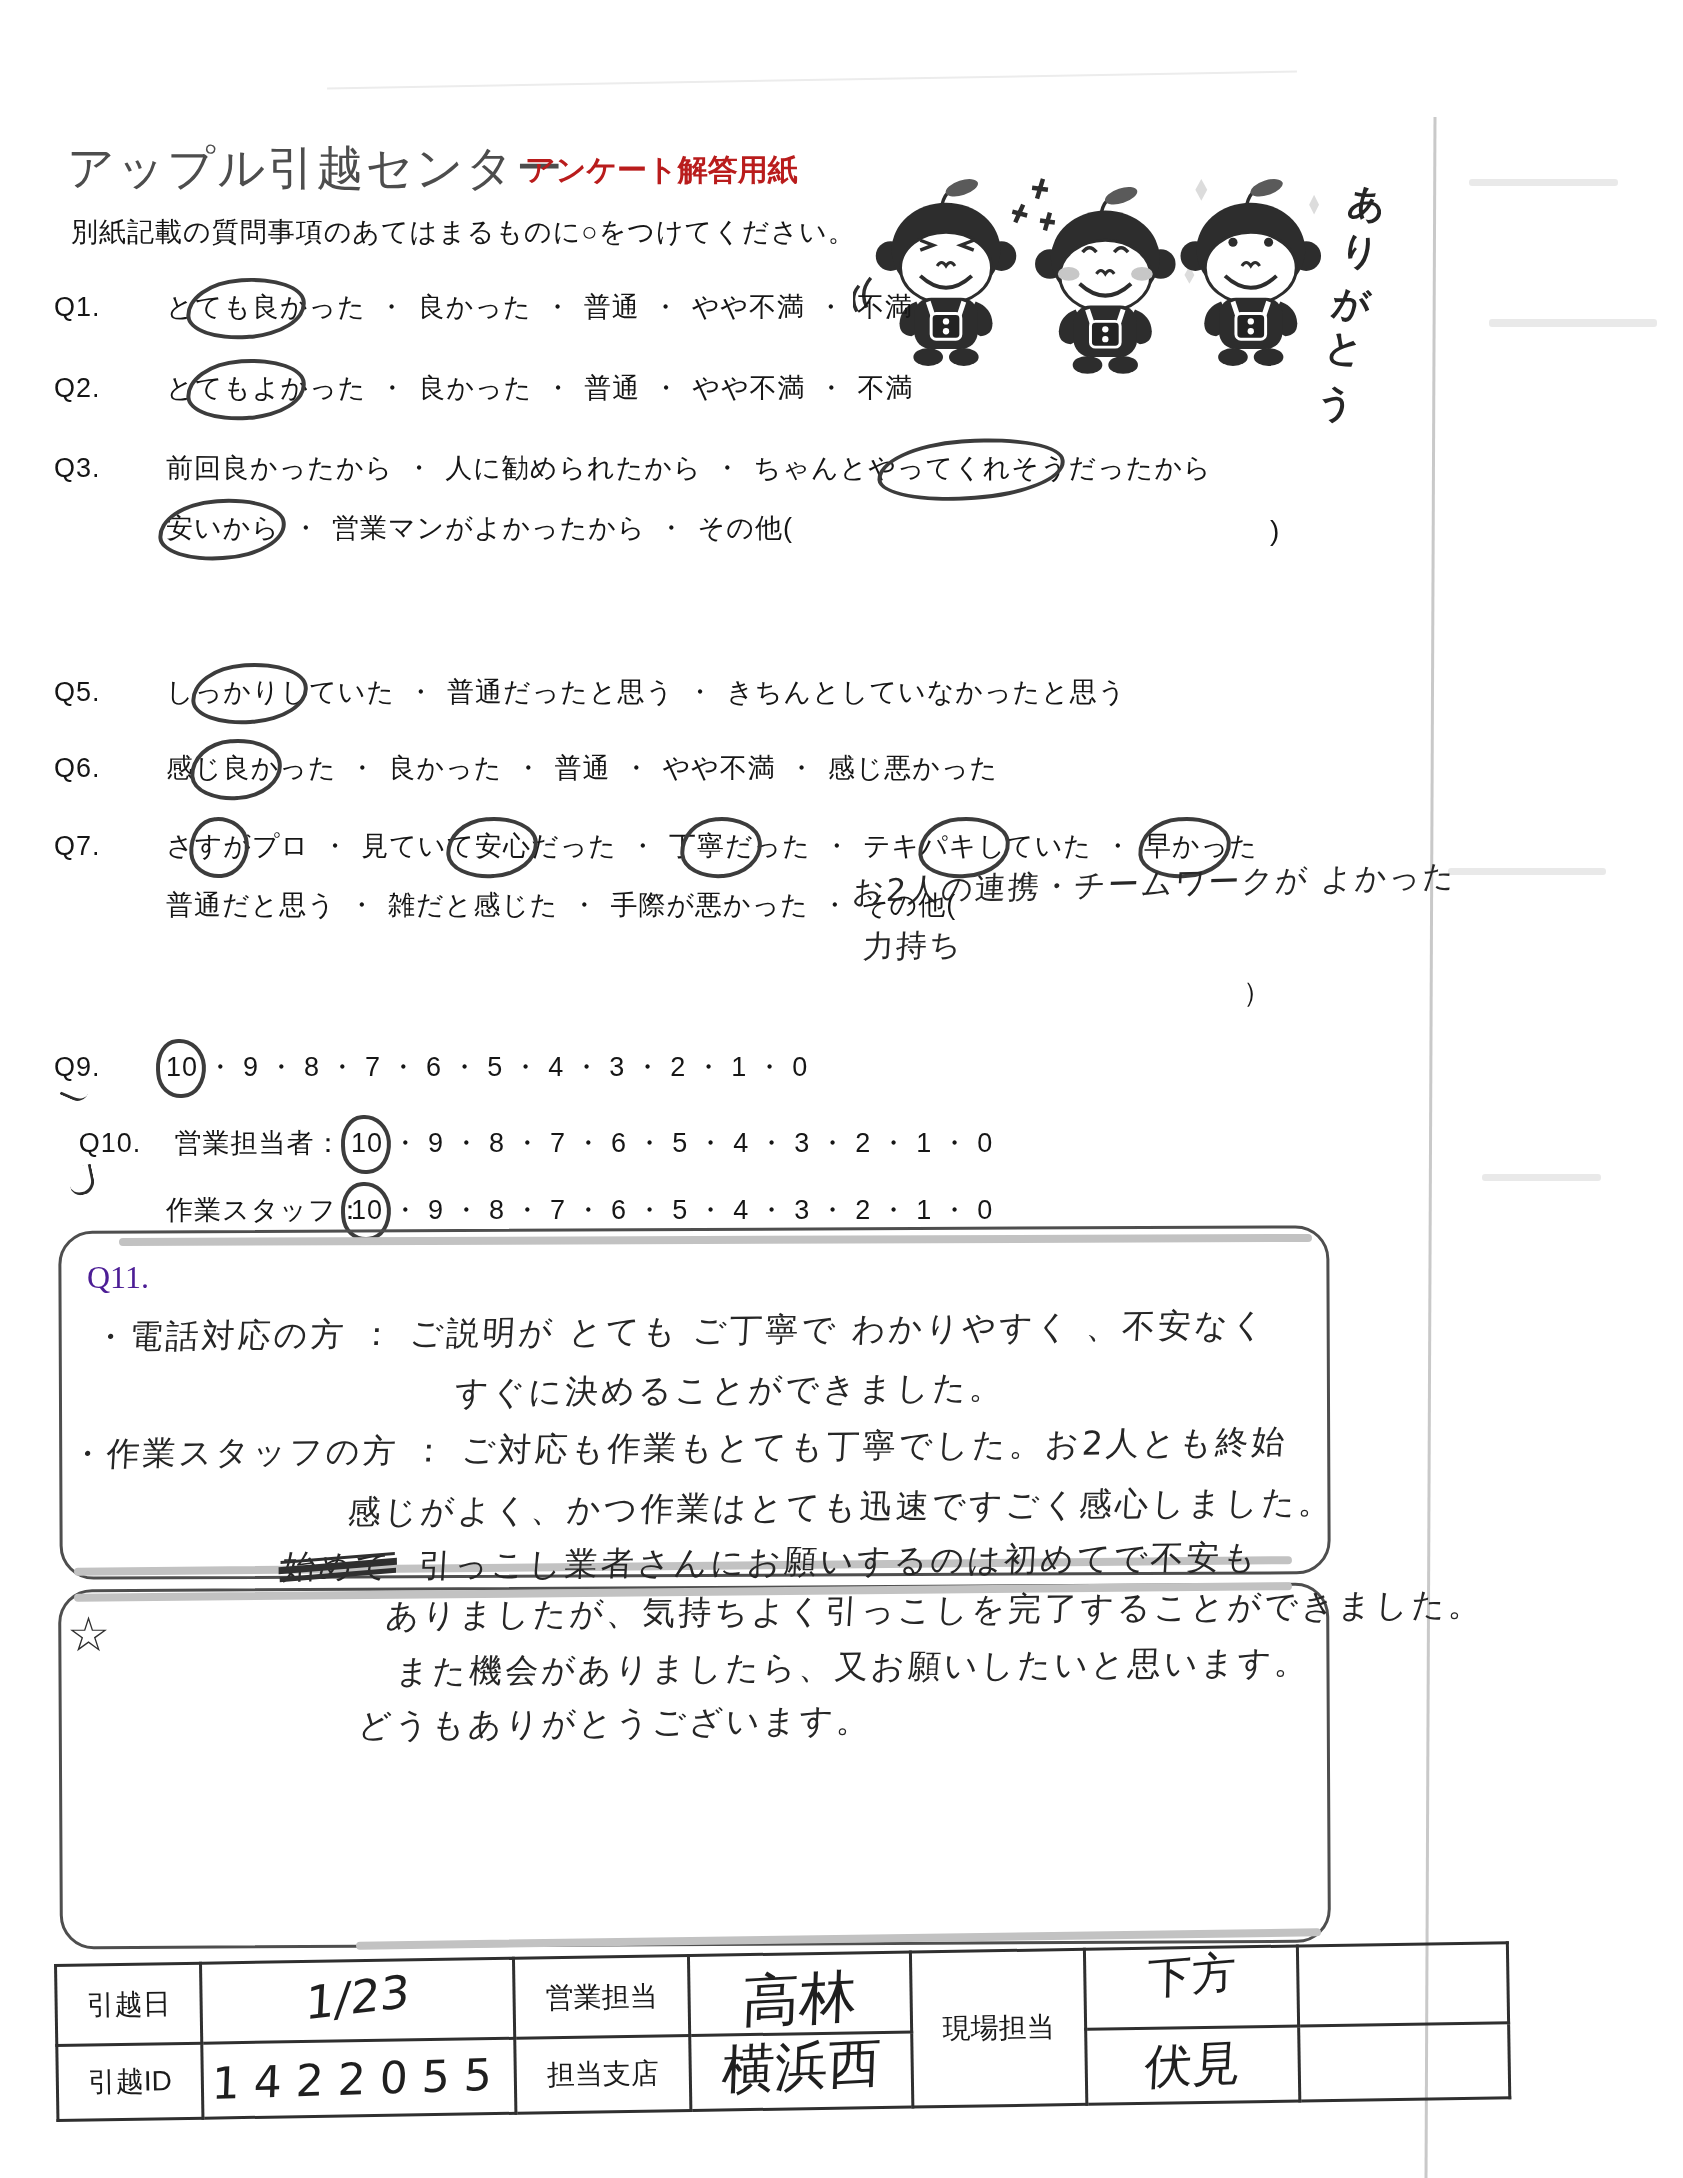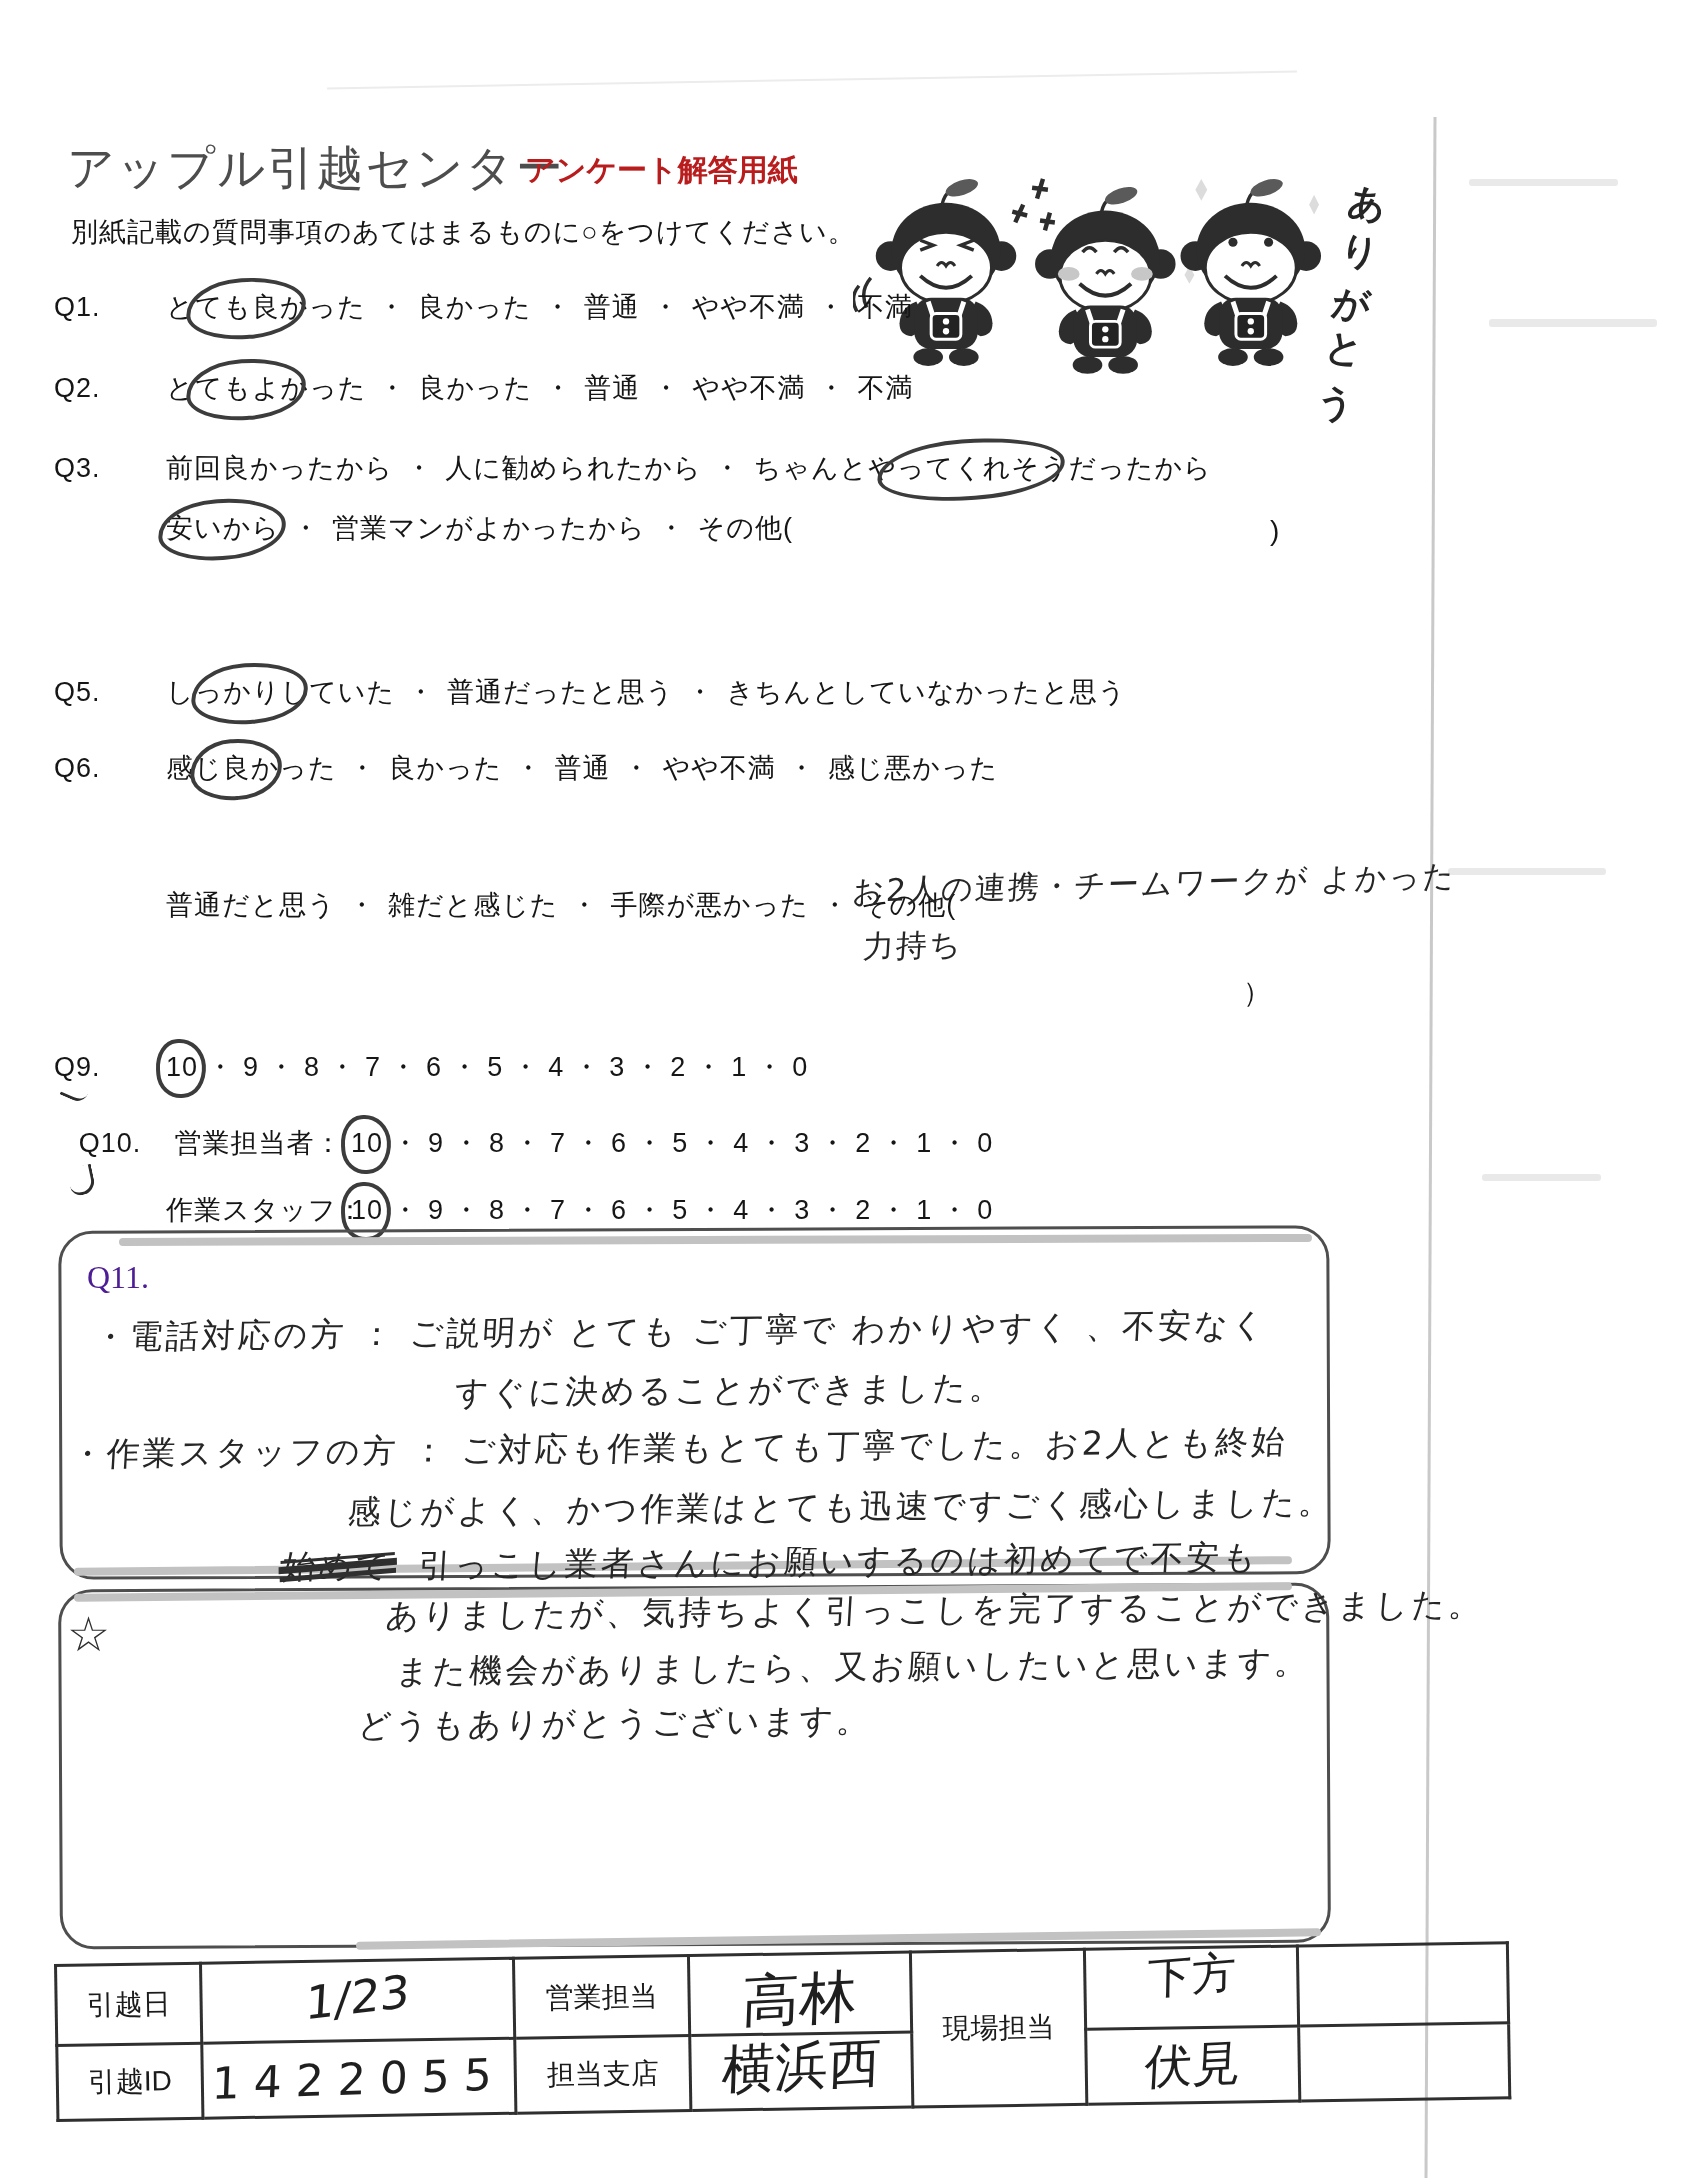--- a/index.html
+++ b/index.html
@@ -185,20 +185,23 @@
 
 
   <div class="qrow" style="left:54px; top:674px;">
     <span class="qid">Q5.</span><span class="opt circled cq5">しっかりしていた</span><span class="sep">・</span><span class="opt">普通だったと思う</span><span class="sep">・</span><span class="opt">きちんとしていなかったと思う</span>
   </div>
 
   <div class="qrow" style="left:54px; top:750px;">
     <span class="qid">Q6.</span><span class="opt circled cq6">感じ良かった</span><span class="sep">・</span><span class="opt">良かった</span><span class="sep">・</span><span class="opt">普通</span><span class="sep">・</span><span class="opt">やや不満</span><span class="sep">・</span><span class="opt">感じ悪かった</span>
   </div>
 
+  <div class="qrow" style="left:54px; top:828px;">
+    <span class="qid">Q7.</span><span class="opt circled cq7a">さすがプロ</span><span class="sep">・</span><span class="opt circled cq7b">見ていて安心だった</span><span class="sep">・</span><span class="opt circled cq7c">丁寧だった</span><span class="sep">・</span><span class="opt circled cq7d">テキパキしていた</span><span class="sep">・</span><span class="opt circled cq7e">早かった</span>
+  </div>
   <div class="qrow" style="left:166px; top:887px;">
     <span class="opt">普通だと思う</span><span class="sep">・</span><span class="opt">雑だと感じた</span><span class="sep">・</span><span class="opt">手際が悪かった</span><span class="sep">・</span><span class="opt">その他(</span>
   </div>
   <span class="hand hand-q7" style="left:853px; top:863px;">お2人の連携・チームワークが よかった</span>
   <span class="hand hand-q7" style="left:863px; top:925px;">力持ち</span>
 
   <span class="paren-close" style="left:1243px; top:974px;">）</span>
 
   <div class="qrow" style="left:54px; top:1049px;">
     <span class="qid">Q9.</span><span class="opt circled cnum">10</span> <span>・ 9 ・ 8 ・ 7 ・ 6 ・ 5 ・ 4 ・ 3 ・ 2 ・ 1 ・ 0</span>

